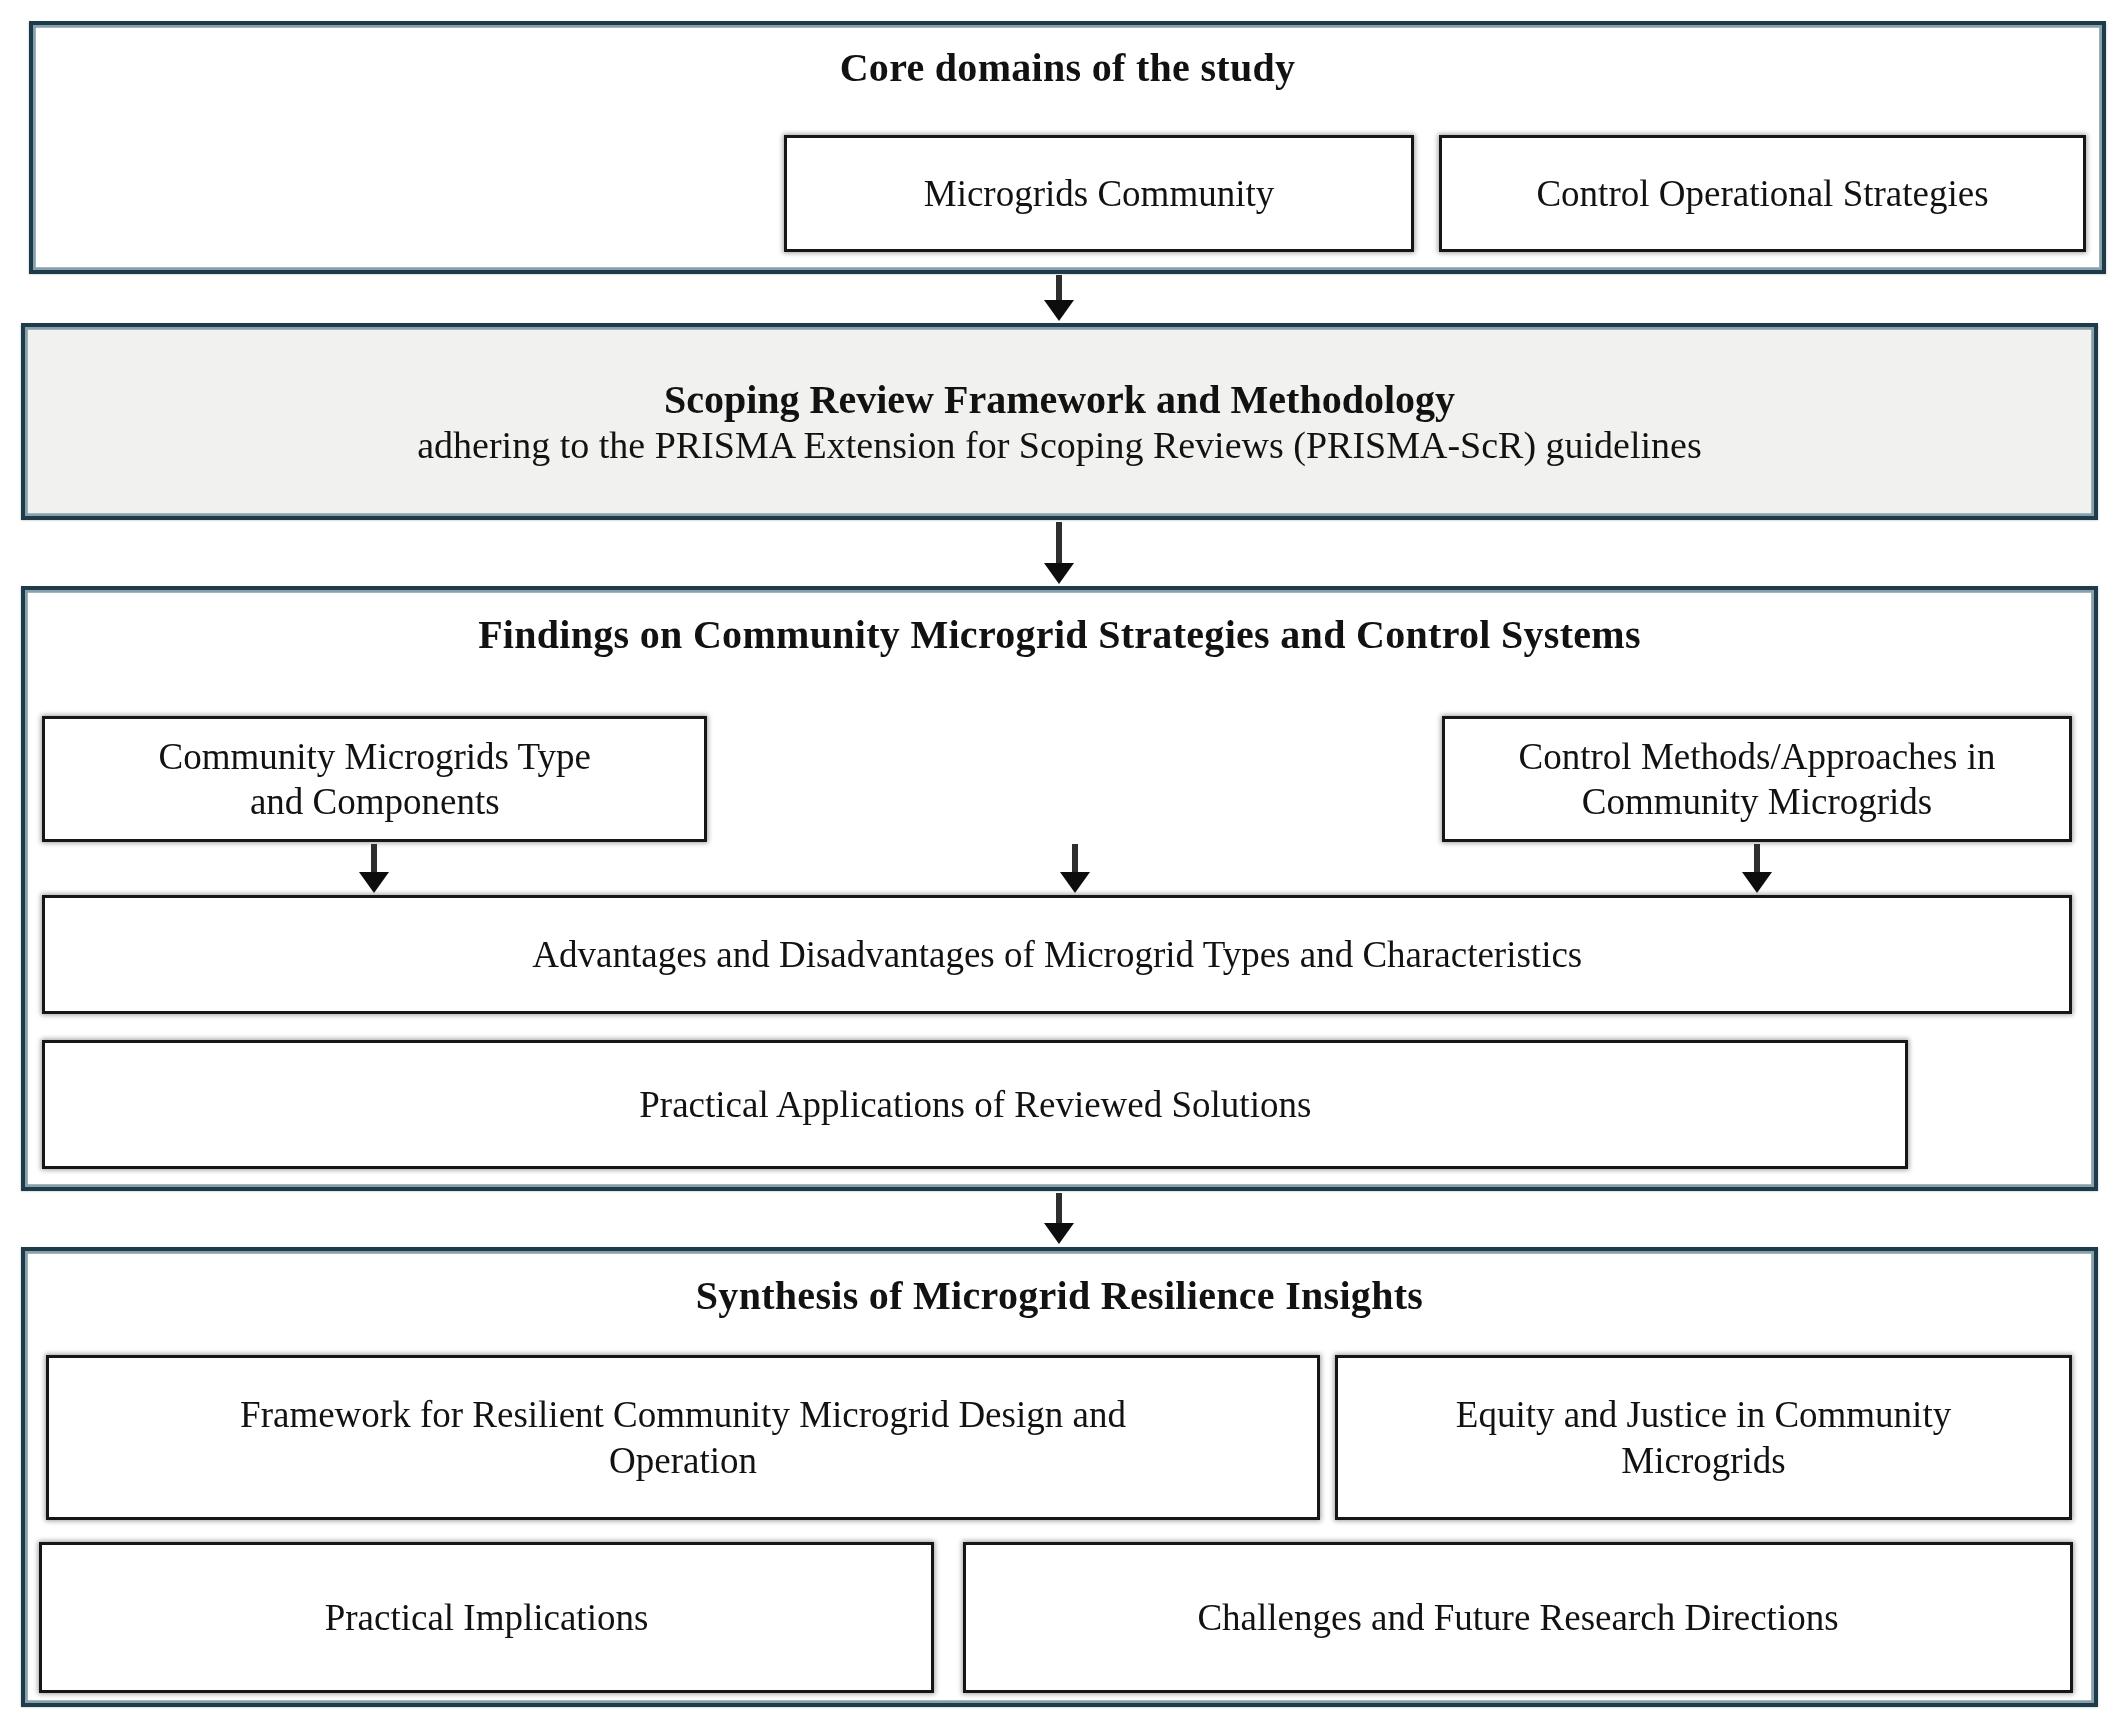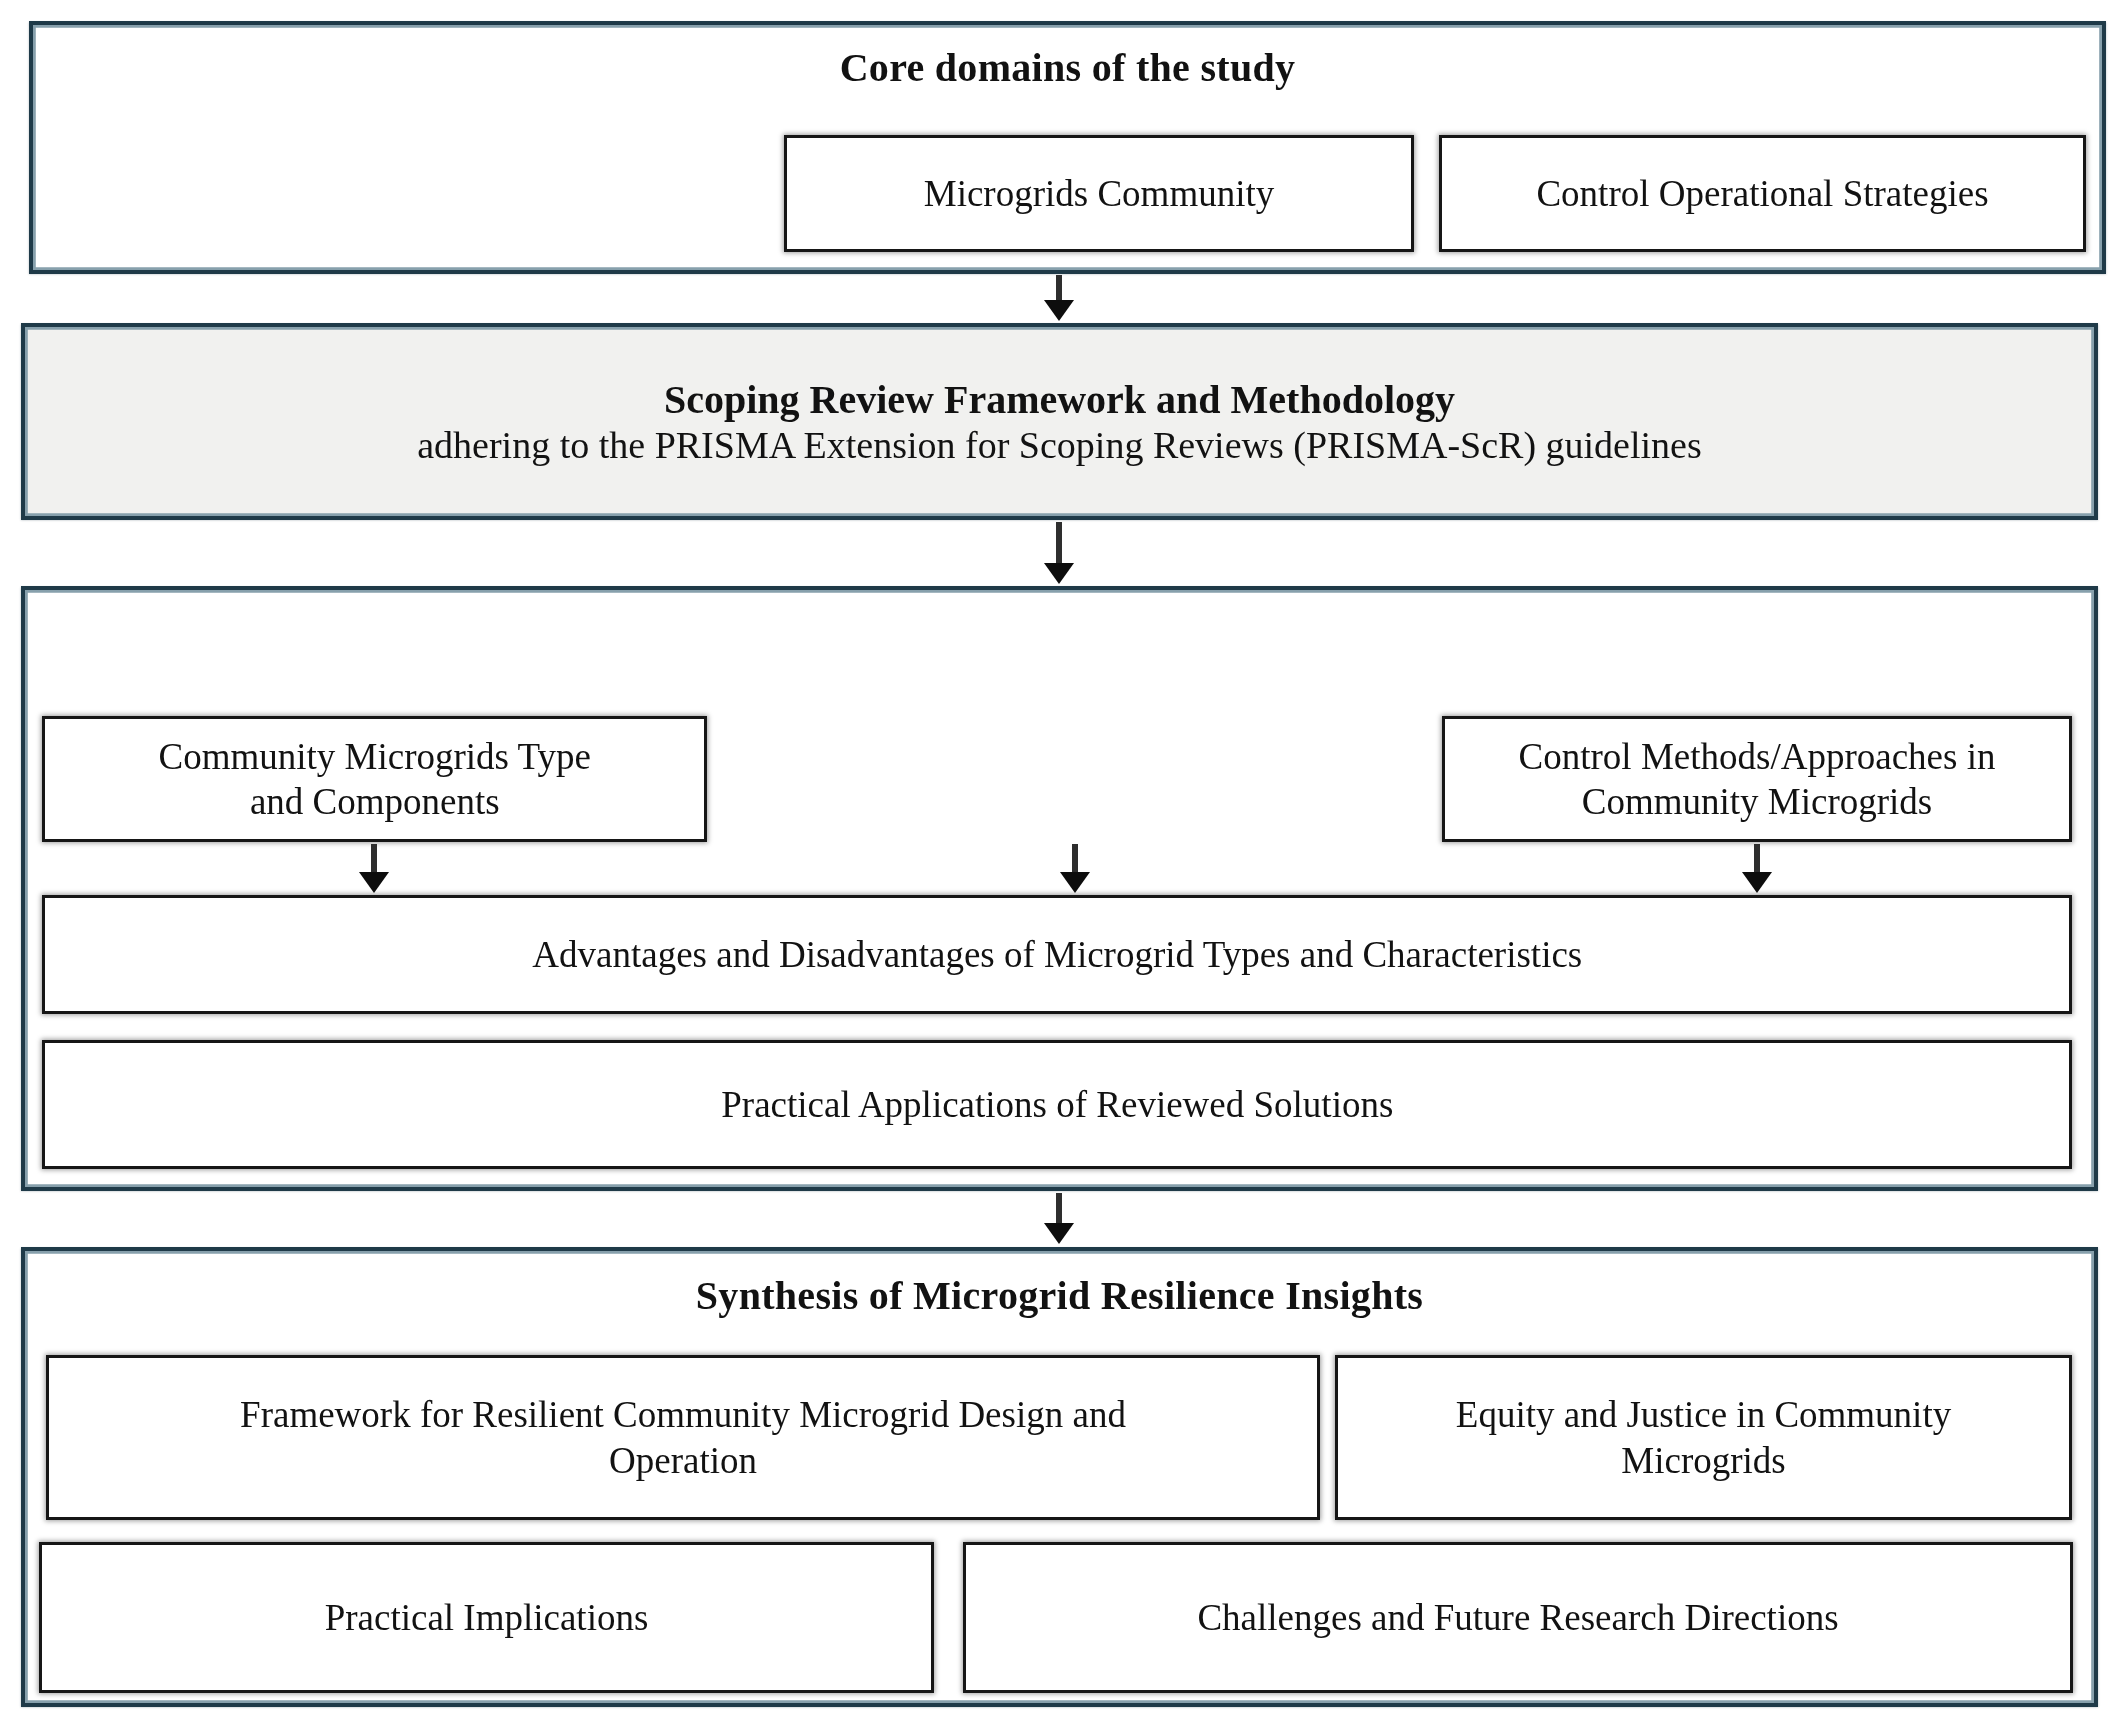--- a/index.html
+++ b/index.html
@@ -105,41 +105,42 @@
       <div class="line-reg">adhering to the PRISMA Extension for Scoping Reviews (PRISMA-ScR) guidelines</div>
     </div>
   </section>
 
   <div class="arrow" style="left:1044px; top:522px; height:62px;">
     <div class="stem"></div>
     <div class="head"></div>
   </div>
 
   <section class="panel" style="left:21px; top:586px; width:2077px; height:605px;">
+    <div class="panel-title" style="top:21px;">Findings on Community Microgrid Strategies and Control Systems</div>
 
     <div class="box" style="left:17.3px; top:126px; width:665px; height:126px;">Community Microgrids Type
 and Components</div>
     <div class="box" style="left:1417px; top:126px; width:630px; height:126px;">Control Methods/Approaches in
 Community Microgrids</div>
 
     <div class="arrow" style="left:334px; top:254px; height:49px;">
       <div class="stem"></div>
       <div class="head"></div>
     </div>
     <div class="arrow" style="left:1035px; top:254px; height:49px;">
       <div class="stem"></div>
       <div class="head"></div>
     </div>
     <div class="arrow" style="left:1717px; top:254px; height:49px;">
       <div class="stem"></div>
       <div class="head"></div>
     </div>
 
     <div class="box" style="left:17.3px; top:305px; width:2030px; height:119px;">Advantages and Disadvantages of Microgrid Types and Characteristics</div>
-    <div class="box" style="left:17.3px; top:450px; width:2030px; height:129px;">Practical Applications of Reviewed Solutions</div>
+    <div class="box" style="left:17.3px; top:450px; width:1866px; height:129px;">Practical Applications of Reviewed Solutions</div>
   </section>
 
   <div class="arrow" style="left:1044px; top:1193px; height:51px;">
     <div class="stem"></div>
     <div class="head"></div>
   </div>
 
   <section class="panel" style="left:21px; top:1247px; width:2077px; height:460px;">
     <div class="panel-title" style="top:21px;">Synthesis of Microgrid Resilience Insights</div>
 

